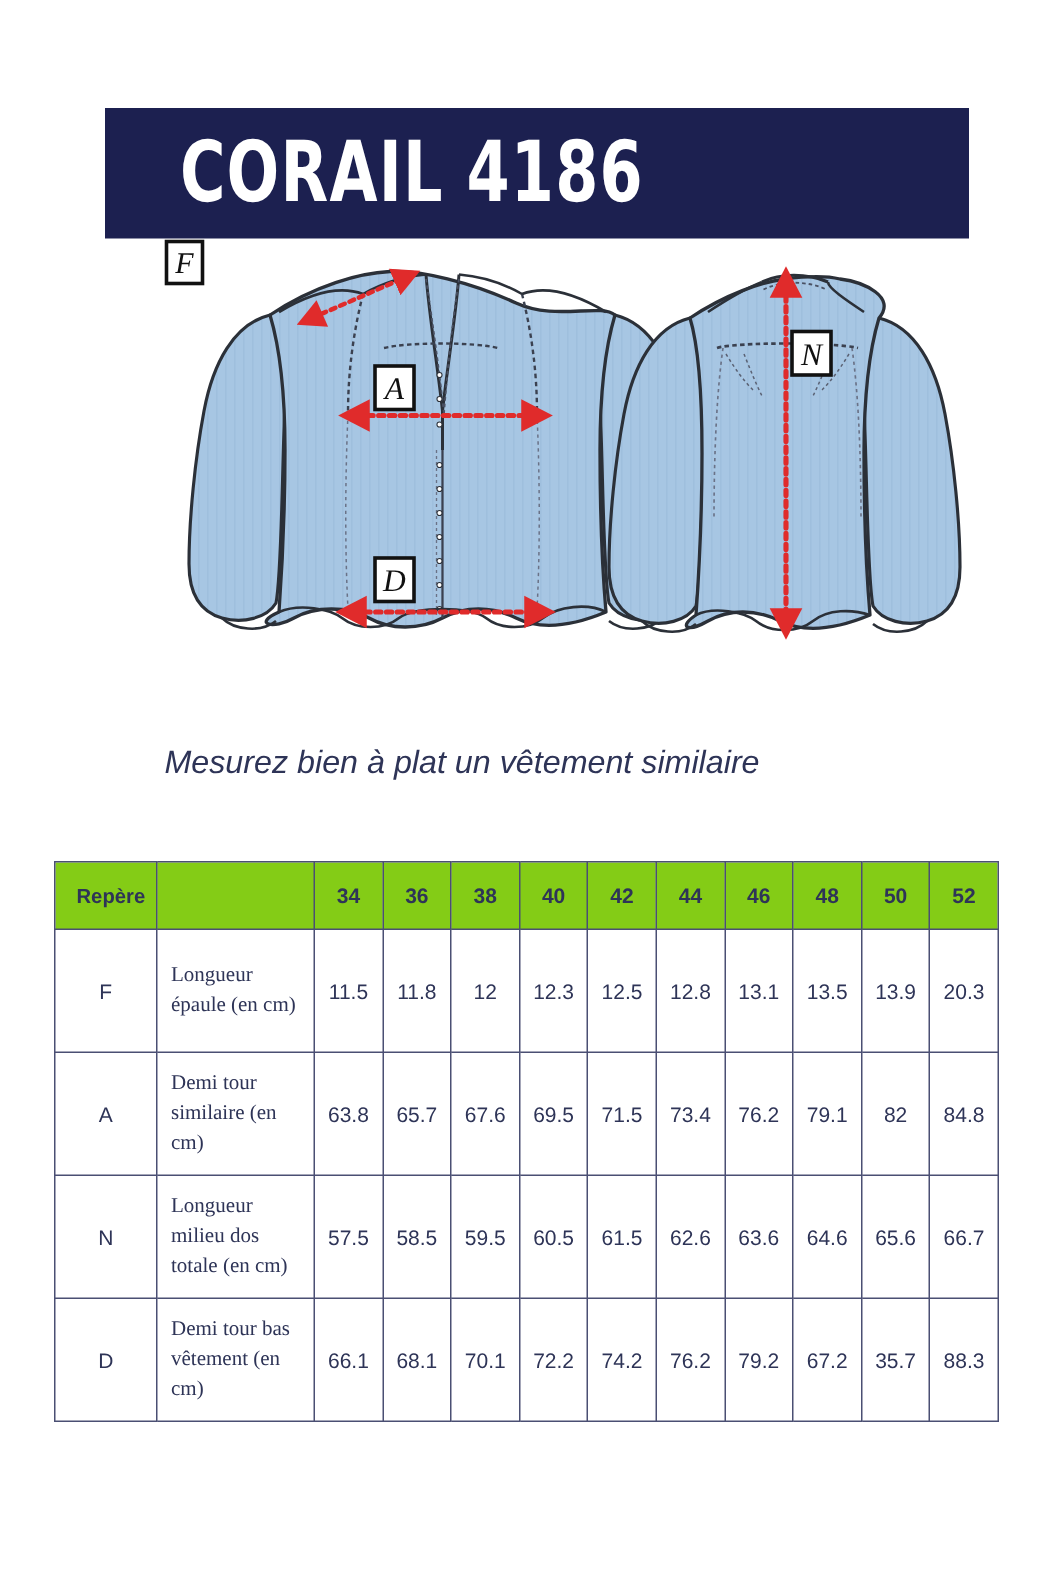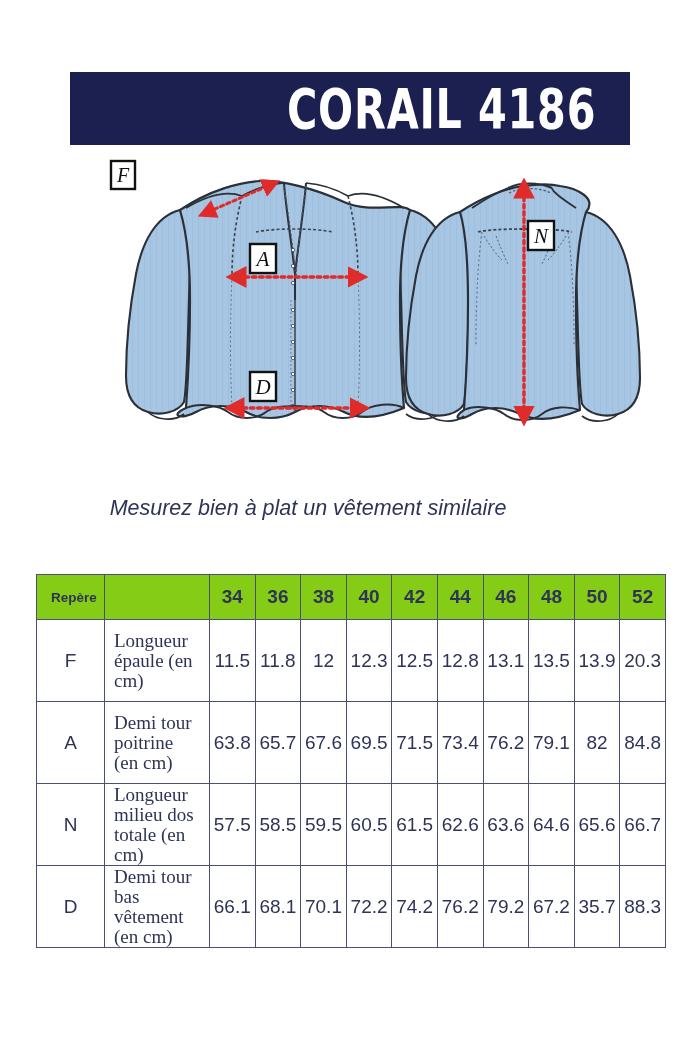--- a/index.html
+++ b/index.html
@@ -15,25 +15,26 @@
     color: #2e3457;
     overflow: hidden;
   }
 
   
   #title-banner {
     position: absolute;
     left: 70px;
     top: 72px;
     width: 560px;
-    height: 73px;
+    height: 87px;
     background: #1c2050;
     display: flex;
     align-items: center;
-    justify-content: flex-end;
+    justify-content: flex-start;
+    padding-left: 16px;
   }
   #title-text {
     color: #ffffff;
     font-family: "Liberation Sans Narrow", "DejaVu Sans Condensed", "Liberation Sans", sans-serif;
     font-weight: bold;
     font-size: 56px;
     letter-spacing: 1px;
     line-height: 1;
     transform: scaleX(0.82);
     transform-origin: center;
@@ -73,21 +74,21 @@
   }
   table.size-table {
     border-collapse: collapse;
     width: 629px;
     table-layout: fixed;
   }
   table.size-table th,
   table.size-table td {
     border: 1px solid #4a4f73;
     color: #2e3457;
-    font-size: 19px;
+    font-size: 14px;
     vertical-align: middle;
   }
   thead th {
     background: #84cc16;
     color: #ffffff;
     font-weight: bold;
     height: 42px;
     text-align: center;
     font-size: 14px;
   }
@@ -304,21 +305,21 @@
           <td class="c-val">12.3</td>
           <td class="c-val">12.5</td>
           <td class="c-val">12.8</td>
           <td class="c-val">13.1</td>
           <td class="c-val">13.5</td>
           <td class="c-val">13.9</td>
           <td class="c-val">20.3</td>
         </tr>
         <tr>
           <td class="c-mark">A</td>
-          <td class="c-desc">Demi tour poitrine (en cm)</td>
+          <td class="c-desc">Demi tour similaire (en cm)</td>
           <td class="c-val">63.8</td>
           <td class="c-val">65.7</td>
           <td class="c-val">67.6</td>
           <td class="c-val">69.5</td>
           <td class="c-val">71.5</td>
           <td class="c-val">73.4</td>
           <td class="c-val">76.2</td>
           <td class="c-val">79.1</td>
           <td class="c-val">82</td>
           <td class="c-val">84.8</td>

